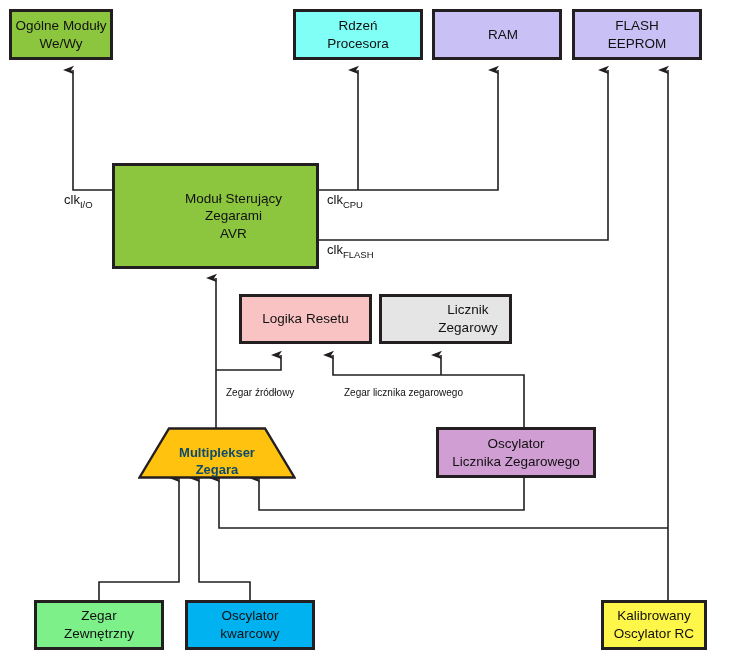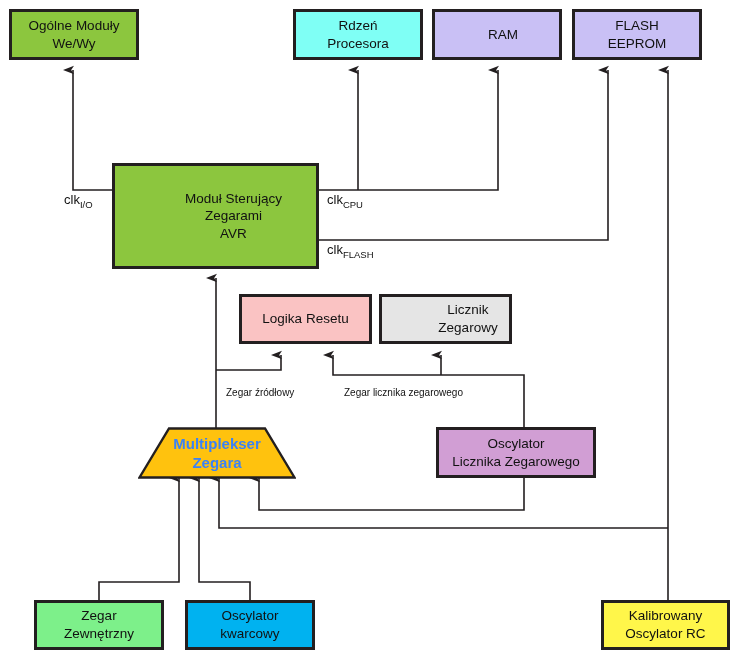--- a/index.html
+++ b/index.html
@@ -34,26 +34,26 @@
     text-align: center;
     font-size: 13.5px;
     line-height: 1.3;
     color: #111111;
     z-index: 3;
   }
   .node .lbl { white-space: pre-line; }
   .trapnode {
     position: absolute;
     display: flex;
-    align-items: center;
+    align-items: flex-end;
     justify-content: center;
     text-align: center;
-    font-size: 15px;
+    font-size: 13px;
     line-height: 1.3;
-    color: #3b82f6;
+    color: #0c4a6e;
     z-index: 3;
   }
   .trapnode .trapsvg {
     position: absolute;
     left: 0; top: 0;
   }
   .trapnode .lbl {
     position: relative;
     z-index: 2;
     white-space: pre-line;
@@ -112,21 +112,21 @@
       <path d="M524,478 L524,510 L259,510 L259,478" marker-end="url(#ah)"></path>
 
       <path d="M668,528 L219,528 L219,478" marker-end="url(#ah)"></path>
 
       <path d="M99,600 L99,582 L179,582 L179,478" marker-end="url(#ah)"></path>
 
       <path d="M250,600 L250,582 L199,582 L199,478" marker-end="url(#ah)"></path>
     </g>
   </svg>
 
-  <div class="node" style="left: 9px; top: 9px; width: 130px; height: 51px; background: rgb(140, 198, 62);">
+  <div class="node" style="left: 9px; top: 9px; width: 104px; height: 51px; background: rgb(140, 198, 62);">
     <span class="lbl">Ogólne Moduły
 We/Wy</span>
   </div>
 
   <div class="node" style="left: 293px; top: 9px; width: 130px; height: 51px; background: rgb(127, 255, 245);">
     <span class="lbl">Rdzeń
 Procesora</span>
   </div>
 
   <div class="node" style="left: 432px; top: 9px; width: 130px; height: 51px; background: rgb(201, 192, 245); padding-left: 12px;">
@@ -168,21 +168,21 @@
   <div class="node" style="left: 34px; top: 600px; width: 130px; height: 50px; background: rgb(125, 240, 138);">
     <span class="lbl">Zegar
 Zewnętrzny</span>
   </div>
 
   <div class="node" style="left: 185px; top: 600px; width: 130px; height: 50px; background: rgb(0, 178, 240);">
     <span class="lbl">Oscylator
 kwarcowy</span>
   </div>
 
-  <div class="node" style="left: 601px; top: 600px; width: 129px; height: 50px; background: rgb(255, 246, 74);">
+  <div class="node" style="left: 601px; top: 600px; width: 106px; height: 50px; background: rgb(255, 246, 74);">
     <span class="lbl">Kalibrowany
 Oscylator RC</span>
   </div>
 
   <div class="wirelabel" style="left:64px; top:192px;">
     <span>clk</span><sub>I/O</sub>
   </div>
 
   <div class="wirelabel" style="left:327px; top:192px;">
     <span>clk</span><sub>CPU</sub>

